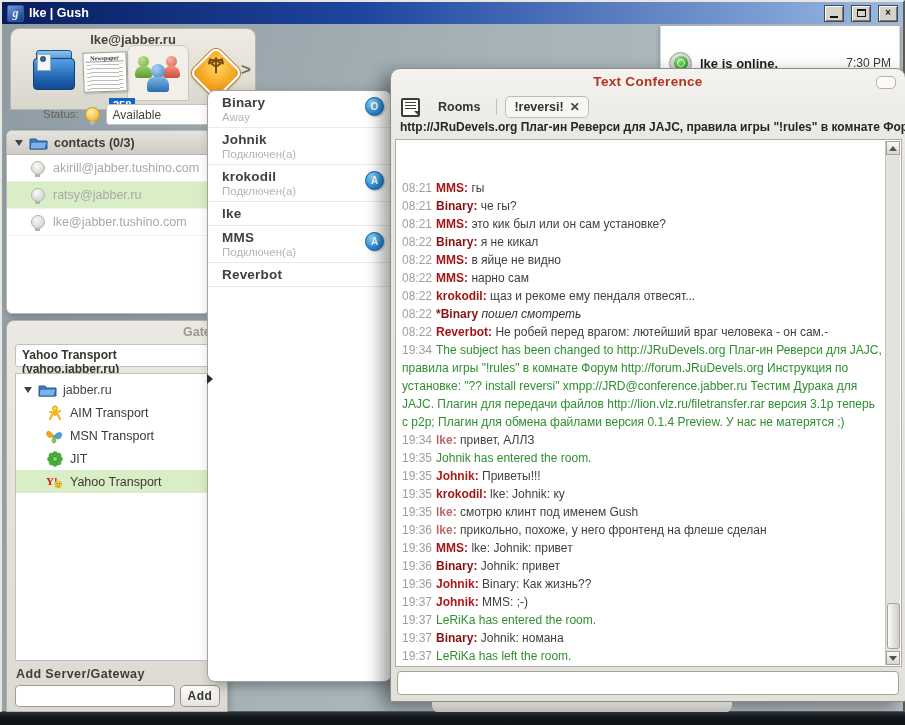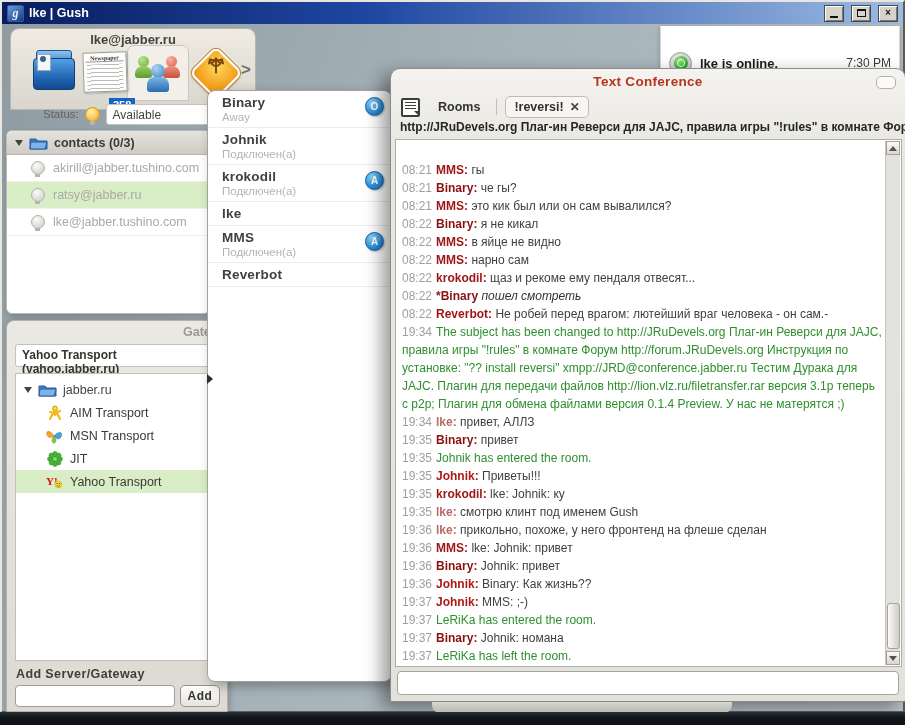--- a/index.html
+++ b/index.html
@@ -400,30 +400,29 @@
     <span class="tl">!reversi!</span>
     <span class="x">✕</span>
   </div>
 </div>
     </div>
     <div class="cf-topic">http://JRuDevels.org Плаг-ин Реверси для JAJC, правила игры "!rules" в комнате Форум http://</div>
     <div class="cf-chat">
       <div class="log" id="chat-log">
           <div class="m"><span class="t">08:21</span><span class="n" style="color: rgb(158, 20, 20);">MMS:</span> <span class="x">гы</span></div>
           <div class="m"><span class="t">08:21</span><span class="n" style="color: rgb(138, 17, 17);">Binary:</span> <span class="x">че гы?</span></div>
-          <div class="m"><span class="t">08:21</span><span class="n" style="color: rgb(158, 20, 20);">MMS:</span> <span class="x">это кик был или он сам вывалился?</span></div>
+          <div class="m"><span class="t">08:21</span><span class="n" style="color: rgb(158, 20, 20);">MMS:</span> <span class="x">это кик был или он сам установке?</span></div>
           <div class="m"><span class="t">08:22</span><span class="n" style="color: rgb(138, 17, 17);">Binary:</span> <span class="x">я не кикал</span></div>
           <div class="m"><span class="t">08:22</span><span class="n" style="color: rgb(158, 20, 20);">MMS:</span> <span class="x">в яйце не видно</span></div>
           <div class="m"><span class="t">08:22</span><span class="n" style="color: rgb(158, 20, 20);">MMS:</span> <span class="x">нарно сам</span></div>
           <div class="m"><span class="t">08:22</span><span class="n" style="color: rgb(158, 20, 20);">krokodil:</span> <span class="x">щаз и рекоме ему пендаля отвесят...</span></div>
           <div class="m act"><span class="t">08:22</span><span class="n" style="color: rgb(138, 17, 17);">*Binary</span> <span class="x">пошел смотреть</span></div>
           <div class="m"><span class="t">08:22</span><span class="n" style="color: rgb(158, 20, 20);">Reverbot:</span> <span class="x">Не робей перед врагом: лютейший враг человека - он сам.-</span></div>
           <div class="m sys"><span class="t">19:34</span><span class="x">The subject has been changed to http://JRuDevels.org Плаг-ин Реверси для JAJC, правила игры "!rules" в комнате Форум http://forum.JRuDevels.org Инструкция по установке: "?? install reversi" xmpp://JRD@conference.jabber.ru Тестим Дурака для JAJC. Плагин для передачи файлов http://lion.vlz.ru/filetransfer.rar версия 3.1p теперь с p2p; Плагин для обмена файлами версия 0.1.4 Preview. У нас не матерятся ;)</span></div>
           <div class="m"><span class="t">19:34</span><span class="n" style="color: rgb(185, 106, 102);">lke:</span> <span class="x">привет, АЛЛЗ</span></div>
-          <div class="m"><span class="t">19:35</span><span class="n" style="color: rgb(138, 17, 17);">Binary:</span> <span class="x">привет</span></div>
           <div class="m sys"><span class="t">19:35</span><span class="x">Johnik has entered the room.</span></div>
           <div class="m"><span class="t">19:35</span><span class="n" style="color: rgb(176, 24, 24);">Johnik:</span> <span class="x">Приветы!!!</span></div>
           <div class="m"><span class="t">19:35</span><span class="n" style="color: rgb(158, 20, 20);">krokodil:</span> <span class="x">lke: Johnik: ку</span></div>
           <div class="m"><span class="t">19:35</span><span class="n" style="color: rgb(185, 106, 102);">lke:</span> <span class="x">смотрю клинт под именем Gush</span></div>
           <div class="m"><span class="t">19:36</span><span class="n" style="color: rgb(185, 106, 102);">lke:</span> <span class="x">прикольно, похоже, у него фронтенд на флеше сделан</span></div>
           <div class="m"><span class="t">19:36</span><span class="n" style="color: rgb(158, 20, 20);">MMS:</span> <span class="x">lke: Johnik: привет</span></div>
           <div class="m"><span class="t">19:36</span><span class="n" style="color: rgb(138, 17, 17);">Binary:</span> <span class="x">Johnik: привет</span></div>
           <div class="m"><span class="t">19:36</span><span class="n" style="color: rgb(176, 24, 24);">Johnik:</span> <span class="x">Binary: Как жизнь??</span></div>
           <div class="m"><span class="t">19:37</span><span class="n" style="color: rgb(176, 24, 24);">Johnik:</span> <span class="x">MMS: ;-)</span></div>
           <div class="m sys"><span class="t">19:37</span><span class="x">LeRiKa has entered the room.</span></div>

